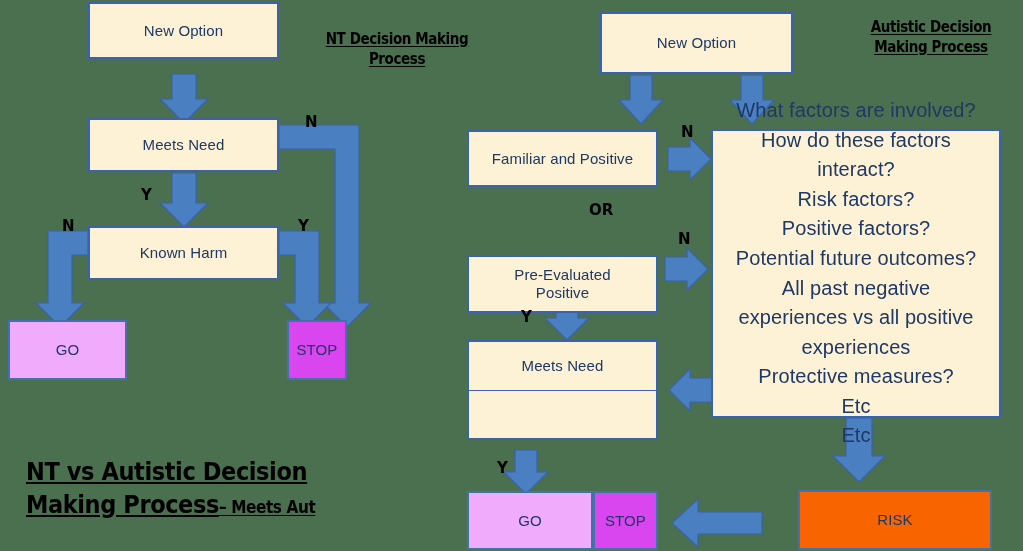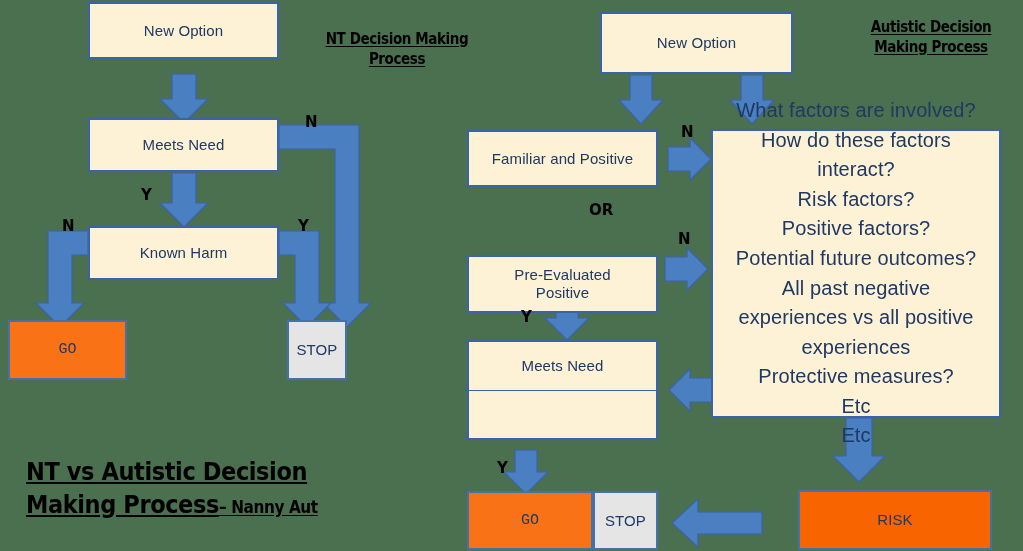--- a/index.html
+++ b/index.html
@@ -20,22 +20,22 @@
     background:#fdf2d6;
     color:#1f3864;
     display:flex;
     align-items:center;
     justify-content:center;
     text-align:center;
     font-size:15px;
     line-height:1.18;
     letter-spacing:.1px;
   }
-  .node.go{background:#f97316;border-color:#4472a8;font-family:Liberation Mono, monospace;}
-  .node.stop{background:#e5e5e5;border-color:#4472a8;}
+  .node.go{background:#f0abfc;border-color:#4472a8;}
+  .node.stop{background:#d946ef;border-color:#4472a8;}
   .node.risk{background:#f86400;border-color:#4472a8;margin-left:36px;}
   .node.factors{
     font-size:20px;
     line-height:1.48;
     align-items:center;
     padding:6px 8px;
   }
   .node.stacked{flex-direction:column;justify-content:flex-start;padding:0;}
   .stacked .cell{
     width:100%;height:50%;
@@ -167,16 +167,16 @@
   <div class="lbl" style="left:521px;top:310px;">Y</div>
   <div class="lbl" style="left:497px;top:461px;">Y</div>
 
   <div class="title t-small" style="left:841px;top:18px;width:180px;">
     <span>Autistic Decision</span><br>
     <span>Making Process</span>
   </div>
 
   <div class="title t-big" style="left:26px;top:455px;width:330px;text-align:left;">
     <span>NT vs Autistic  Decision</span><br>
-    <span>Making Process</span><span class="sub">– Nanny  Aut</span>
+    <span>Making Process</span><span class="sub">– Meets  Aut</span>
   </div>
 
 </div>
 
 </body></html>

